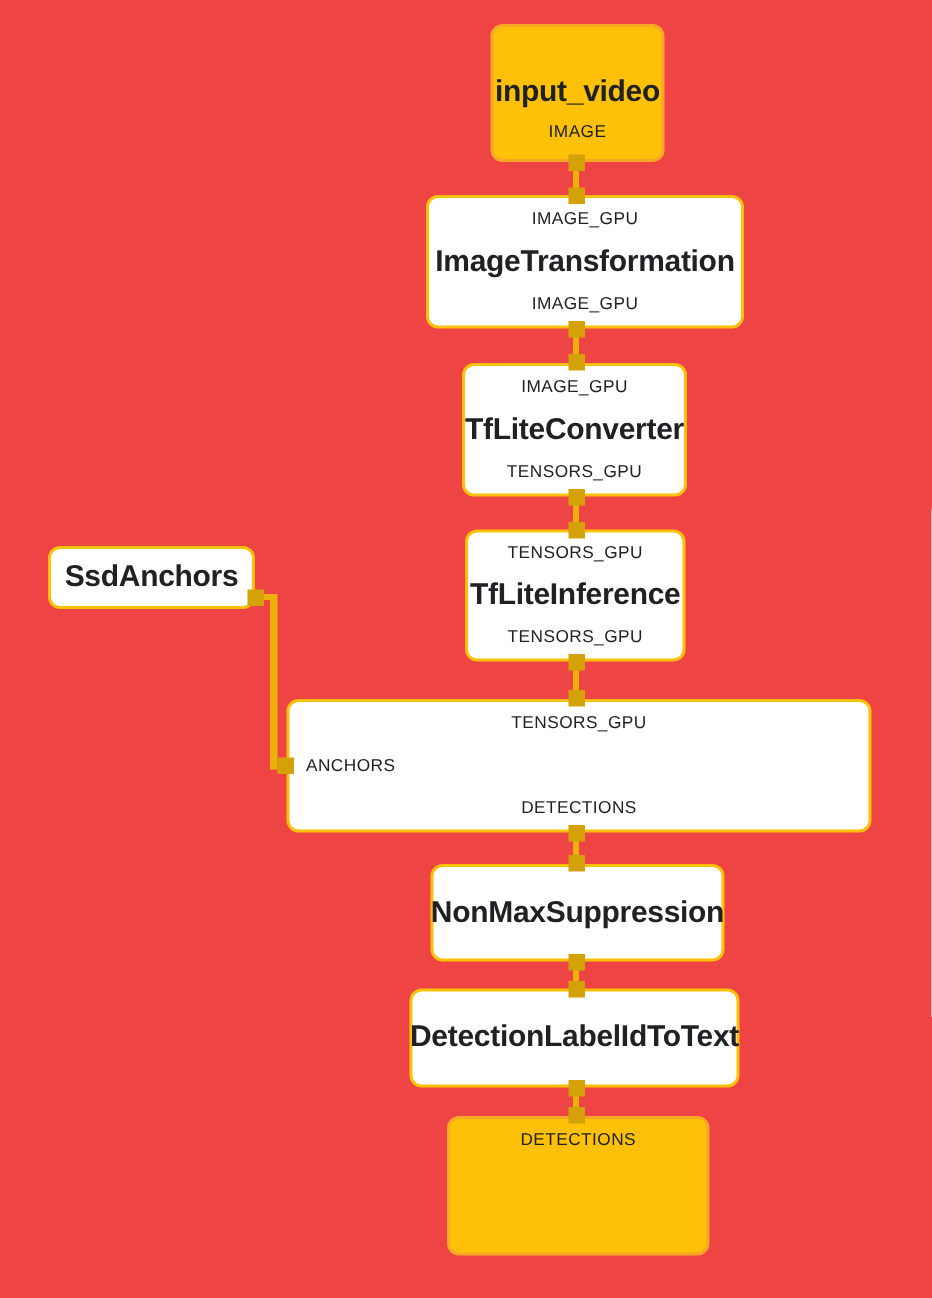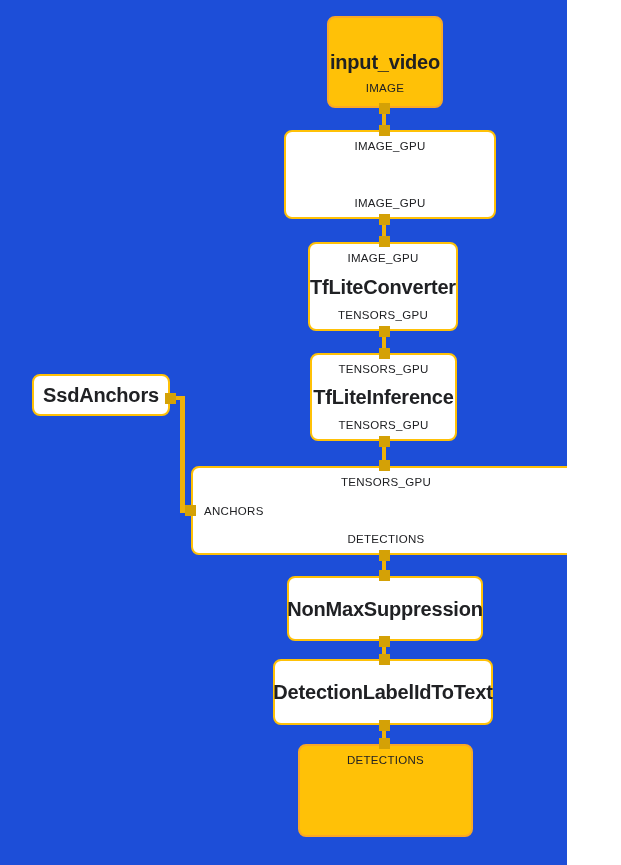--- a/index.html
+++ b/index.html
@@ -1,23 +1,23 @@
 <!DOCTYPE html>
 <html><head>
 <meta charset="utf-8">
 <style>
   * { margin: 0; padding: 0; box-sizing: border-box; }
   html, body { background: #ffffff; }
   body { font-family: "Liberation Sans", "DejaVu Sans", sans-serif; }
 
   .canvas {
     position: relative;
-    width: 567px;
+    width: 621px;
     height: 865px;
-    background: #1d4ed8;
+    background: #ef4444;
     overflow: hidden;
   }
 
   
   .node {
     position: absolute;
     border: 2px solid #FFC107;
     border-radius: 8px;
     background: #ffffff;
   }
@@ -52,21 +52,21 @@
     left: 11px;
     top: 50%;
     transform: translateY(-50%);
   }
 
   
   #n-input-video   { left: 327px; top: 16px;  width: 116px; height: 92px; }
   #n-image-transformation { left: 284px; top: 130px; width: 212px; height: 89px; }
   #n-tflite-converter     { left: 308px; top: 242px; width: 150px; height: 89px; }
   #n-tflite-inference     { left: 310px; top: 353px; width: 147px; height: 88px; }
-  #n-ssd-anchors          { left: 32px;  top: 374px; width: 138px; height: 42px; }
+  #n-ssd-anchors          { left: 32px;  top: 364px; width: 138px; height: 42px; }
   #n-tensors-to-detections{ left: 191px; top: 466px; width: 390px; height: 89px; }
   #n-non-max-suppression  { left: 287px; top: 576px; width: 196px; height: 65px; }
   #n-detection-label      { left: 273px; top: 659px; width: 220px; height: 66px; }
   #n-output-detections    { left: 298px; top: 744px; width: 175px; height: 93px; }
 
   
   .edge {
     position: absolute;
     background: #EDB10A;
   }
@@ -84,20 +84,21 @@
 
 <div class="canvas">
 
   <div class="node io" id="n-input-video">
     <div class="title">input_video</div>
     <div class="port bottom">IMAGE</div>
   </div>
 
   <div class="node" id="n-image-transformation">
     <div class="port top">IMAGE_GPU</div>
+    <div class="title">ImageTransformation</div>
     <div class="port bottom">IMAGE_GPU</div>
   </div>
 
   <div class="node" id="n-tflite-converter">
     <div class="port top">IMAGE_GPU</div>
     <div class="title">TfLiteConverter</div>
     <div class="port bottom">TENSORS_GPU</div>
   </div>
 
   <div class="node" id="n-tflite-inference">

